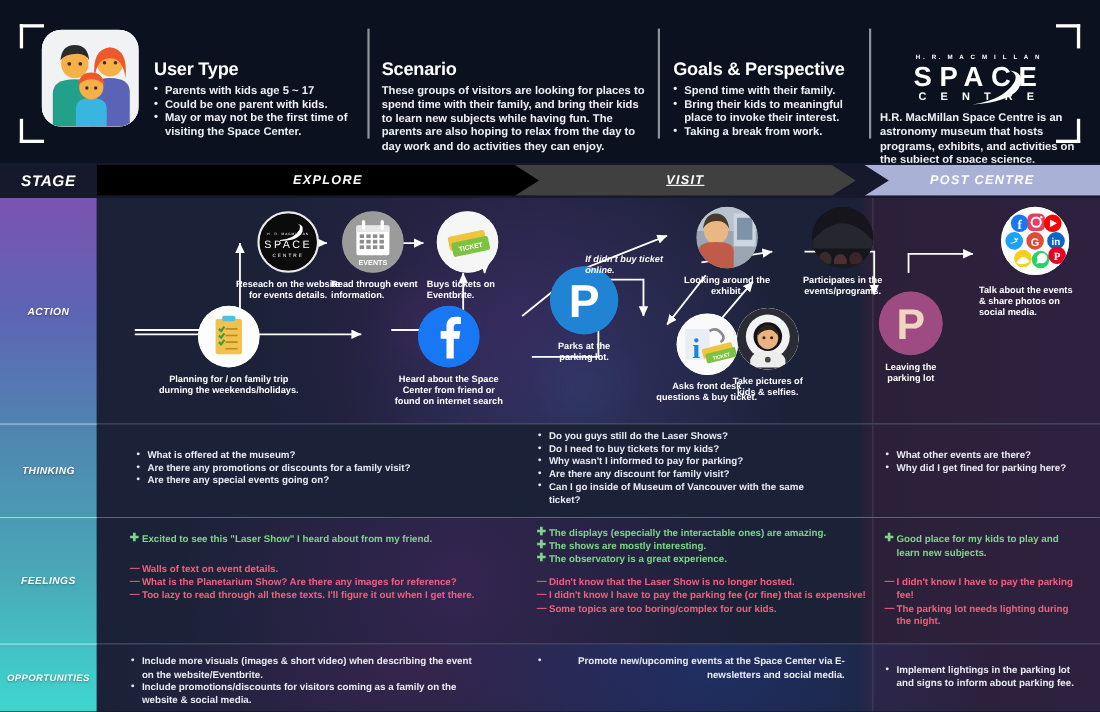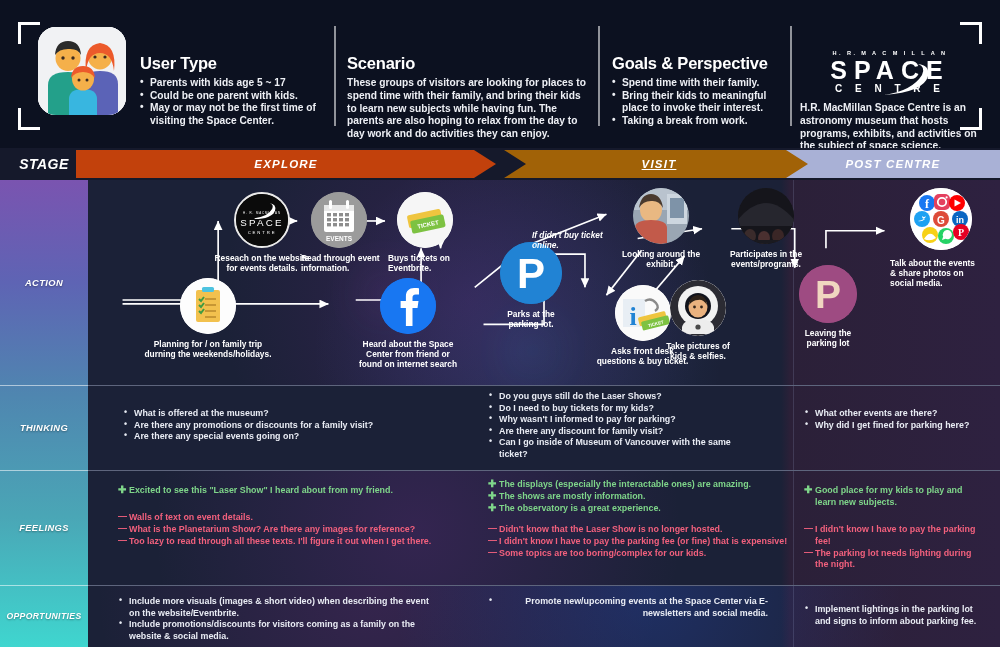--- a/index.html
+++ b/index.html
@@ -63,23 +63,23 @@
   .stagebar { position:absolute; left:0; top:148px; width:1000px; height:32px; background:#15192b; }
   .stage-label {
     position:absolute; left:0; top:0; width:88px; height:32px;
     display:flex; align-items:center; justify-content:center;
     font-size:14px; font-weight:bold; font-style:italic; letter-spacing:.5px;
     background:#15192b;
   }
   .chev { position:absolute; top:2px; height:28px; display:flex; align-items:center; justify-content:center;
           font-size:11.5px; font-weight:bold; font-style:italic; letter-spacing:1.2px; color:#fff; }
   .chev span { position:relative; z-index:2; }
-  .chev-explore { left:76px; width:420px; background:#c2410c;
+  .chev-explore { left:88px; width:420px; background:#000000;
       clip-path: polygon(0 0, calc(100% - 22px) 0, 100% 50%, calc(100% - 22px) 100%, 0 100%); }
-  .chev-visit { left:504px; width:310px; background:#a16207;
+  .chev-visit { left:468px; width:310px; background:#404040;
       clip-path: polygon(0 0, calc(100% - 22px) 0, 100% 50%, calc(100% - 22px) 100%, 0 100%, 22px 50%); text-decoration: underline; }
   .chev-post { left:786px; width:214px; background:#a9b1d6;
       clip-path: polygon(0 0, 100% 0, 100% 100%, 0 100%, 22px 50%); }
 
   
   .grid { position:absolute; left:0; top:180px; width:1000px; height:467px; }
   .leftcol {
     position:absolute; left:0; top:0; width:88px; height:467px;
     background:linear-gradient(180deg,#7a54b0 0%, #5e64b4 22%, #4f86b0 46%, #4aa6b6 72%, #3fd6cf 100%);
   }
@@ -518,21 +518,21 @@
         <li class="pos">Excited to see this "Laser Show" I heard about from my friend.</li>
       </ul>
       <ul class="plist" style="position:absolute;left:30px;top:41px;width:340px;">
         <li class="neg">Walls of text on event details.</li>
         <li class="neg">What is the Planetarium Show? Are there any images for reference?</li>
         <li class="neg">Too lazy to read through all these texts. I'll figure it out when I get there.</li>
       </ul>
 
       <ul class="plist" style="position:absolute;left:400px;top:8px;width:300px;">
         <li class="pos">The displays (especially the interactable ones) are amazing.</li>
-        <li class="pos">The shows are mostly information.</li>
+        <li class="pos">The shows are mostly interesting.</li>
         <li class="pos">The observatory is a great experience.</li>
       </ul>
       <ul class="plist" style="position:absolute;left:716px;top:14px;width:180px;">
         <li class="pos">Good place for my kids to play and learn new subjects.</li>
       </ul>
 
       <ul class="plist" style="position:absolute;left:400px;top:53px;width:300px;">
         <li class="neg">Didn't know that the Laser Show is no longer hosted.</li>
         <li class="neg">I didn't know I have to pay the parking fee (or fine) that is expensive!</li>
         <li class="neg">Some topics are too boring/complex for our kids.</li>

